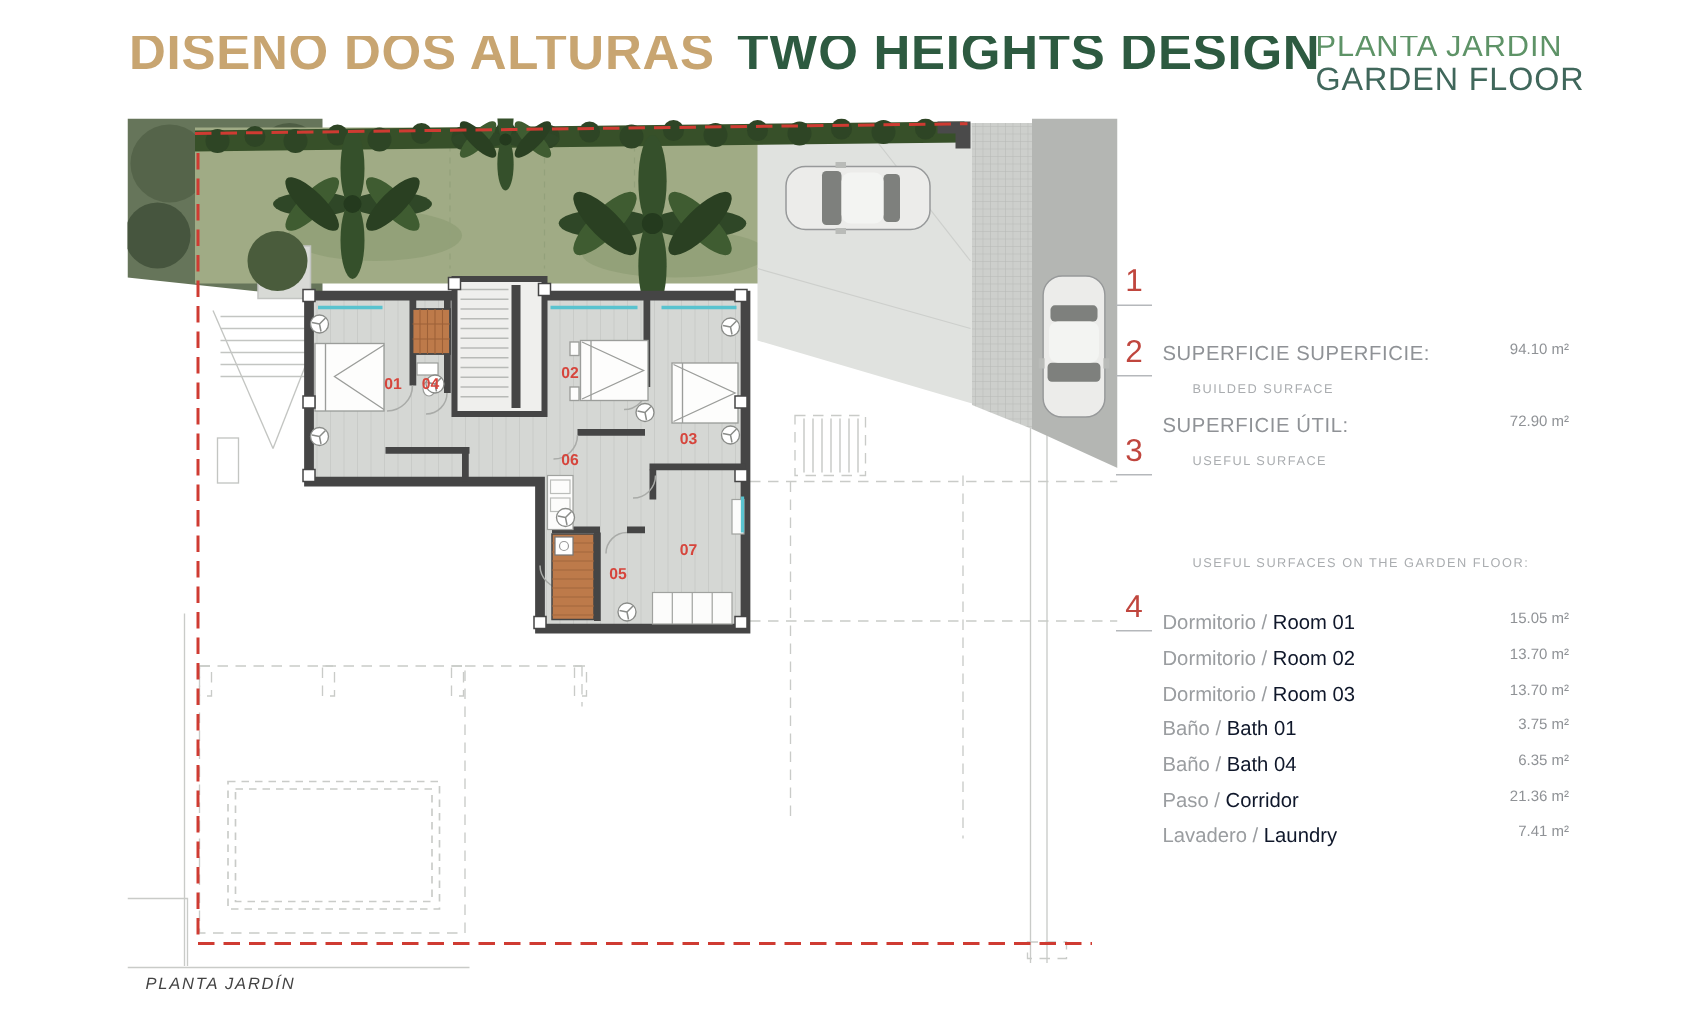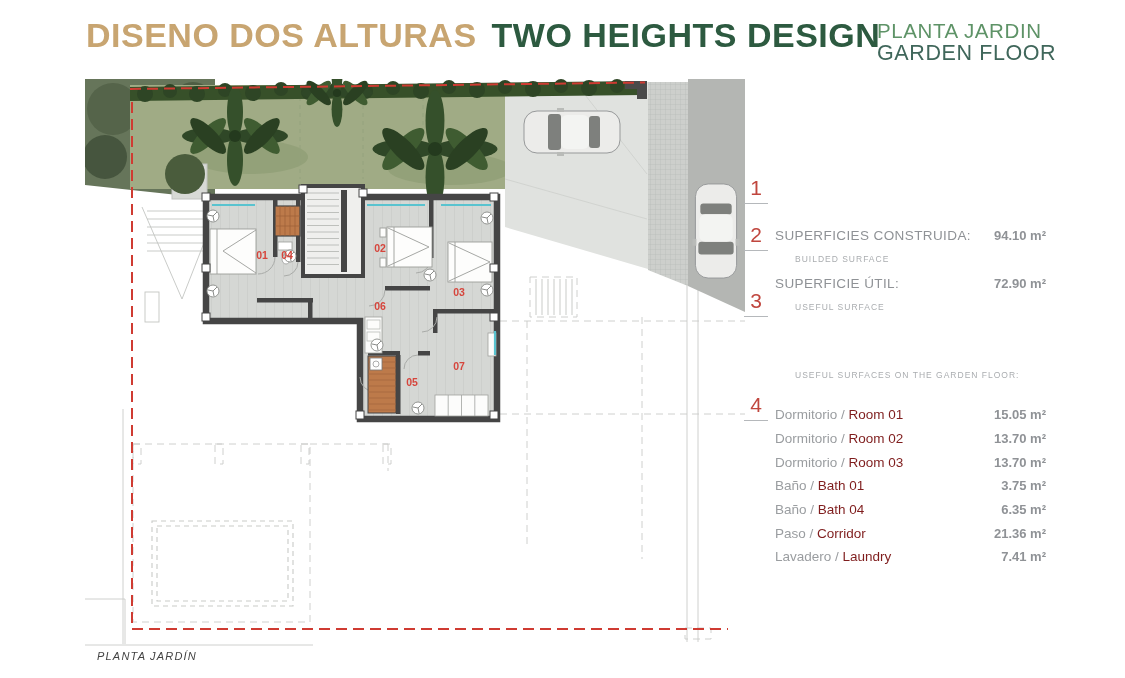--- a/index.html
+++ b/index.html
@@ -15,23 +15,23 @@
   .ftitle{position:absolute;left:877px;top:-4px;line-height:1.05;white-space:nowrap;}
   .ftitle .l1{font-size:20.5px;color:#5e9367;letter-spacing:.6px;}
   .ftitle .l2{font-size:21.5px;color:#40675b;letter-spacing:.6px;}
   
   .marker{position:absolute;left:744px;width:24px;text-align:center;}
   .marker .num{font-size:21px;line-height:22px;color:#c0463e;}
   .marker .ln{height:0;border-top:1.6px solid #b5b8bb;margin-top:4px;}
   
   .p-label{position:absolute;left:775px;font-size:13.5px;letter-spacing:.4px;color:#8f9296;white-space:nowrap;}
   .p-cap{position:absolute;left:775px;font-size:8.5px;letter-spacing:1px;color:#aaadb0;white-space:nowrap;padding-left:20px;}
-  .p-val{position:absolute;right:79px;font-size:13px;color:#8f9296;text-align:right;white-space:nowrap;font-weight:bold;}
+  .p-val{position:absolute;right:79px;font-size:10px;color:#8f9296;text-align:right;white-space:nowrap;}
   .room-row{position:absolute;left:775px;font-size:13.5px;color:#9a9da0;white-space:nowrap;}
-  .room-row .en{color:#7f1d1d;}
+  .room-row .en{color:#0f172a;}
   .plan-caption{position:absolute;left:97px;top:626px;font-size:11px;letter-spacing:1.2px;color:#434343;font-style:italic;}
   svg text{font-family:"Liberation Sans", sans-serif;}
 </style>
 </head>
 <body>
 
 <div class="page">
 
   <div class="hdr">
     <span class="es">DISEÑO DOS ALTURAS</span>
@@ -333,21 +333,21 @@
     </div>
   <div class="marker" style="top:266px">
     <div class="num">3</div>
       <div class="ln"></div>
     </div>
   <div class="marker" style="top:370px">
     <div class="num">4</div>
       <div class="ln"></div>
     </div>
 
-  <div class="p-label" style="top:204px">SUPERFICIES CONSTRUIDA:</div>
+  <div class="p-label" style="top:204px">SUPERFICIE SUPERFICIE:</div>
   <div class="p-val" style="top:204px">94.10 m²</div>
   <div class="p-cap" style="top:230px">BUILDED SURFACE</div>
 
   <div class="p-label" style="top:252px">SUPERFICIE ÚTIL:</div>
   <div class="p-val" style="top:252px">72.90 m²</div>
   <div class="p-cap" style="top:278px">USEFUL SURFACE</div>
 
   <div class="p-cap" style="top:346px">USEFUL SURFACES ON THE GARDEN FLOOR:</div>
 
   <div class="room-row" style="top:383px"><span>Dormitorio</span><span> / </span><span class="en">Room 01</span></div>

